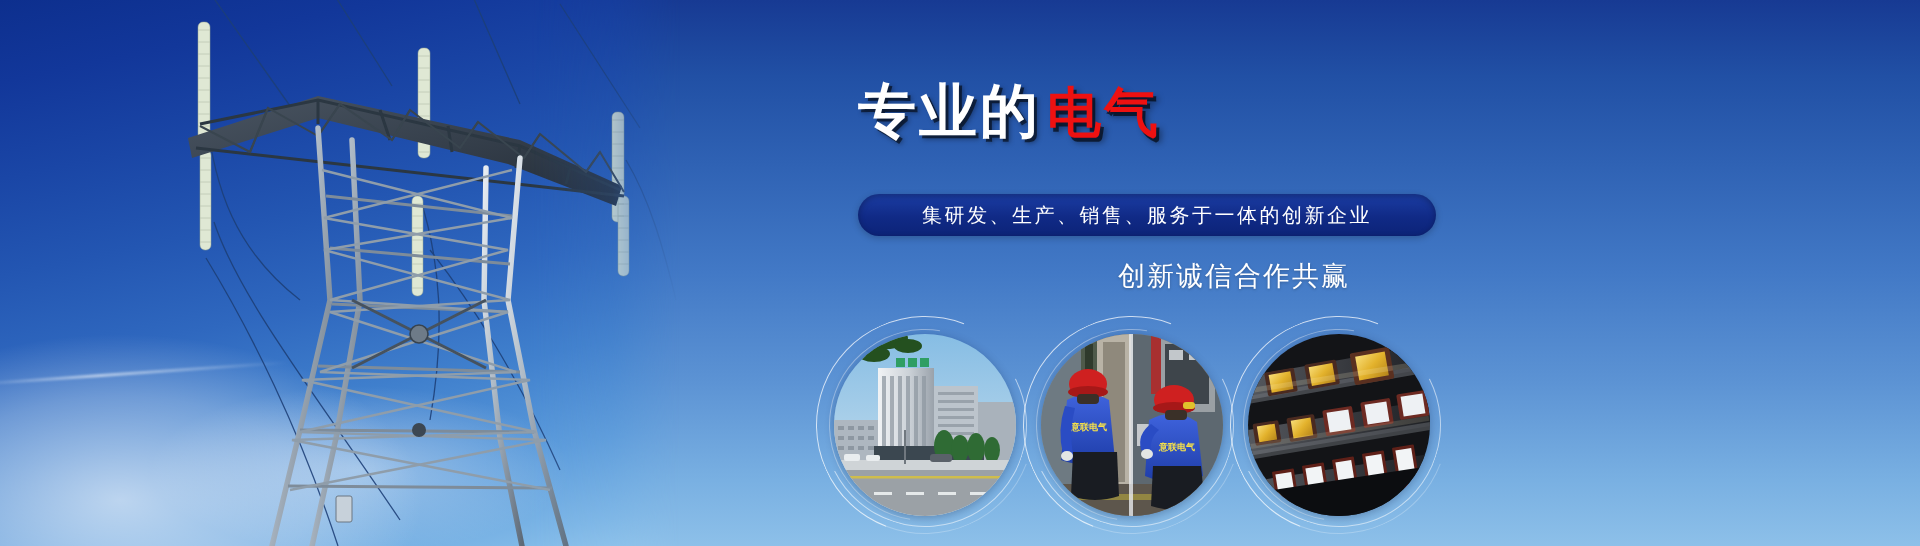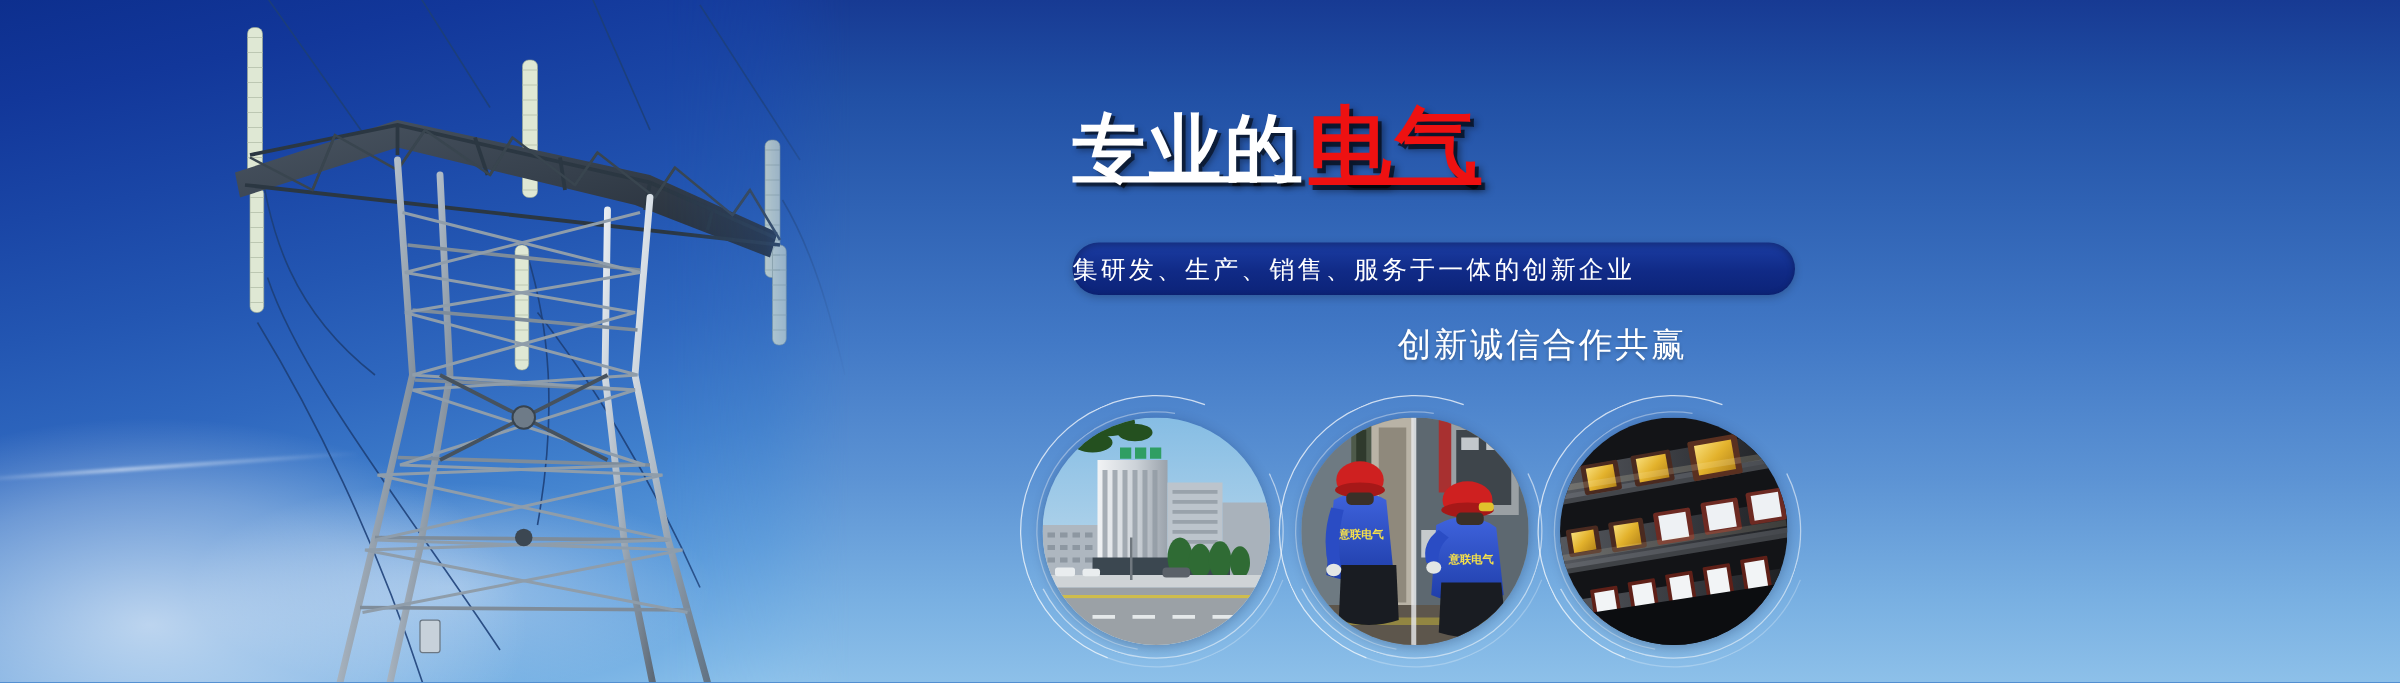--- a/index.html
+++ b/index.html
@@ -62,40 +62,39 @@
     font-size:58px; font-weight:700;
     letter-spacing:3px;
     white-space:nowrap;
     line-height:1;
   }
   .headline .seg {
     color:#ffffff;
     text-shadow:
        3px 3px 0 rgba(0,0,0,.55),
        4px 4px 5px rgba(0,0,0,.35);
-    text-decoration: underline;
   }
   .headline .seg.accent {
     color:#ee1111;
-    font-size:66px;
+    font-size:54px;
     margin:0 6px;
     text-shadow:
        3px 4px 0 rgba(0,0,0,.62),
        5px 5px 6px rgba(0,0,0,.40);
   }
 
   
   .pill {
     position:absolute;
     left:858px; top:194px;
     width:578px; height:42px;
     border-radius:21px;
     background:linear-gradient(180deg,#1b3da4 0%,#102a86 55%,#0c2378 100%);
     box-shadow:0 2px 6px rgba(0,0,0,.28) inset, 0 2px 7px rgba(0,0,0,.22);
-    display:flex; align-items:center; 
+    display:flex; align-items:center; justify-content:center;
   }
   .pill span {
     color:#ffffff;
     font-size:20px;
     letter-spacing:2.5px;
     font-weight:500;
     white-space:nowrap;
   }
 
   

